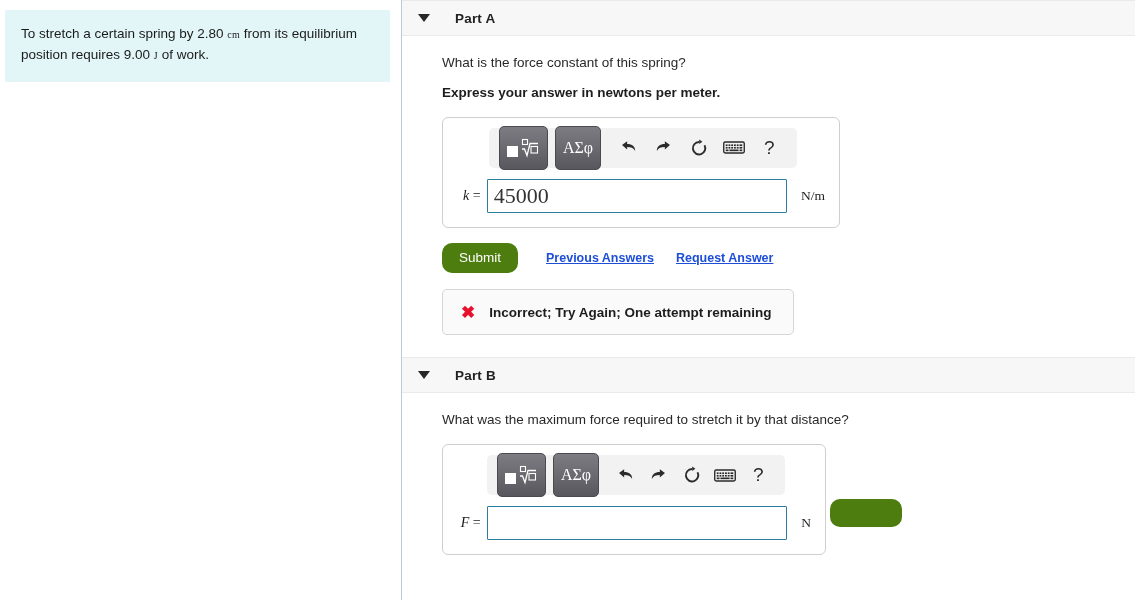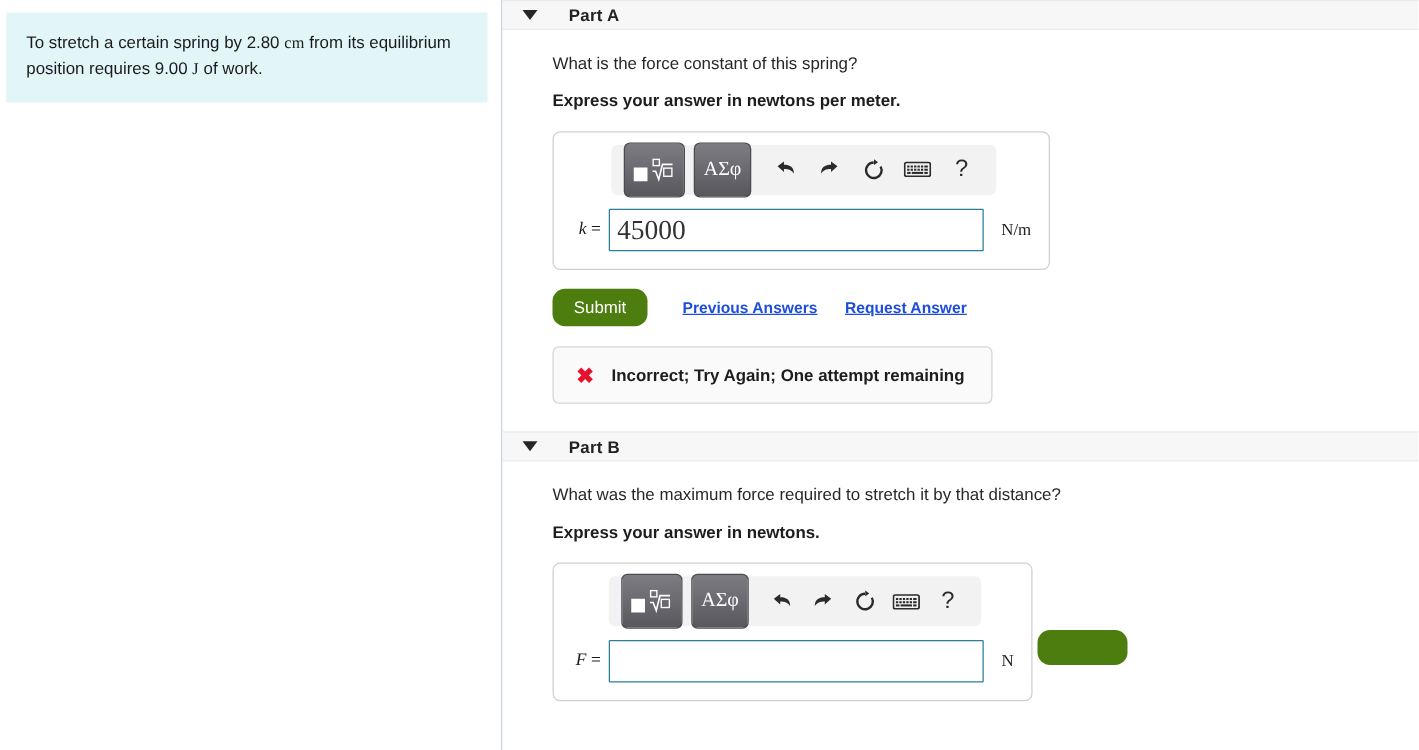--- a/index.html
+++ b/index.html
@@ -25,38 +25,38 @@
     margin: 10px 0 0 5px;
     width: 385px;
     background: #e2f6f8;
     padding: 14px 16px 16px 16px;
     font-size: 13.5px;
     line-height: 1.55;
     color: #1b1b1b;
   }
   .problem-box .mathunit {
     font-family: "Liberation Serif", serif;
-    font-size: 13px;
+    font-size: 10px;
     letter-spacing: 0.2px;
   }
 
   
   .right-pane {
     flex: 1 1 auto;
     height: 600px;
     position: relative;
     background: #ffffff;
     overflow: hidden;
   }
 
   .part-header {
     background: #f7f7f7;
     border-top: 1px solid #eaeaea;
     border-bottom: 1px solid #eaeaea;
-    height: 24px;
+    height: 36px;
     display: flex;
     align-items: center;
     padding-left: 16px;
   }
   .caret {
     width: 0; height: 0;
     border-left: 6.5px solid transparent;
     border-right: 6.5px solid transparent;
     border-top: 8px solid #262626;
     margin-right: 25px;
@@ -349,21 +349,20 @@
       </div>
     </div>
 
     <div class="part-header" style="margin-top:22px;">
       <span class="caret"></span>
       <span class="part-title">Part B</span>
     </div>
 
     <div class="part-body">
       <div class="question">What was the maximum force required to stretch it by that distance?</div>
-      <div class="instruction">Express your answer in newtons.</div>
 
       <div class="answer-panel panel-b">
         <div class="mathbar">
 
           <span class="mb-btn">
             <span class="tmpl-icon">
               <span class="tmpl-sq"></span>
               <svg width="20" height="20" viewBox="0 0 20 20">
                 <rect x="2.5" y="1.5" width="5" height="5" fill="none" stroke="#fff" stroke-width="1.1"></rect>
                 <path d="M2 11 L4.5 11 L7 17.5 L10 5.5 L18 5.5" fill="none" stroke="#fff" stroke-width="1.3"></path>

